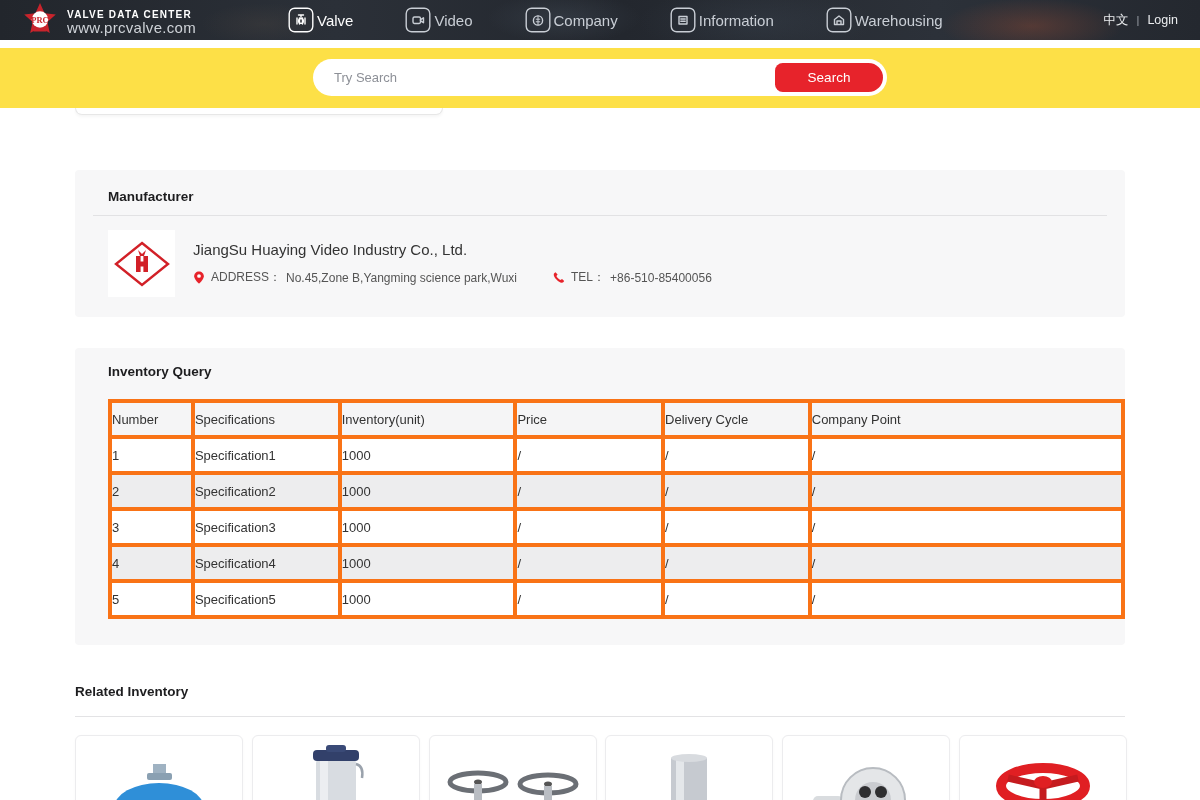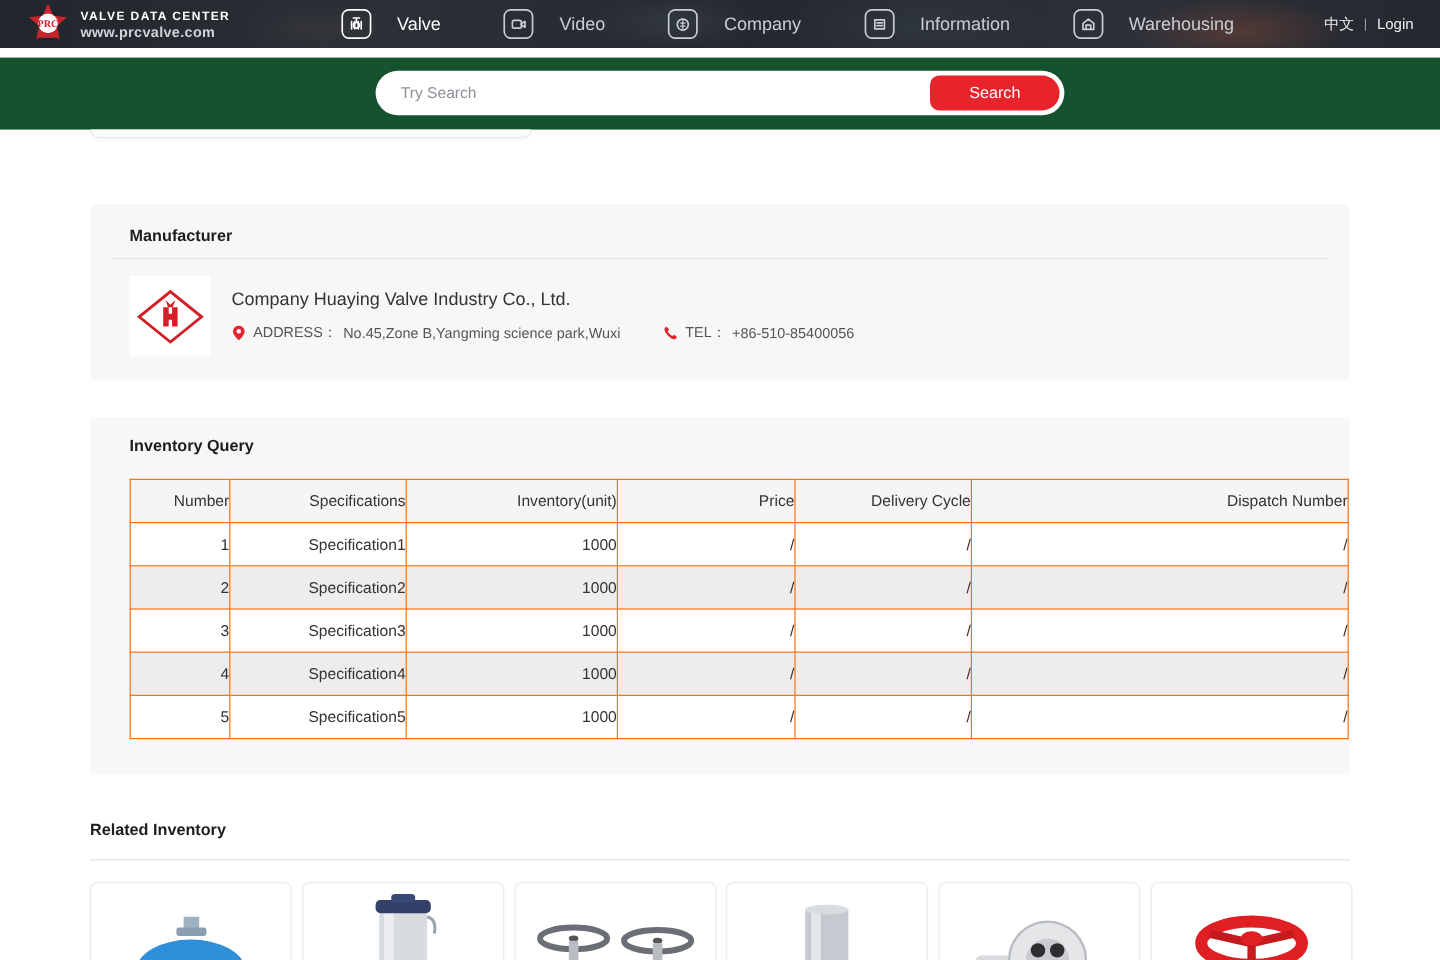--- a/index.html
+++ b/index.html
@@ -13,33 +13,33 @@
     display:flex; align-items:center;
     background:
       radial-gradient(130px 40px at 86% 65%, rgba(196,88,52,.28), transparent 70%),
       radial-gradient(110px 36px at 47% 45%, rgba(125,145,165,.14), transparent 70%),
       radial-gradient(170px 50px at 63% 55%, rgba(95,115,135,.13), transparent 70%),
       radial-gradient(90px 30px at 22% 60%, rgba(150,120,90,.10), transparent 70%),
       linear-gradient(90deg,#22262c 0%,#2b3038 28%,#23272e 52%,#2c3139 78%,#24282f 100%);
   }
   .brand { display:flex; align-items:center; margin-left:22px; gap:9px; }
   .brand-text .brand-title { color:#fff; font-size:10px; font-weight:bold; letter-spacing:1.2px; line-height:15px; }
-  .brand-text .brand-sub { color:#cfd3d8; font-size:12px; line-height:11px; letter-spacing:.3px;font-weight:bold; }
+  .brand-text .brand-sub { color:#cfd3d8; font-size:15px; line-height:11px; letter-spacing:.3px; }
   .main-nav { display:flex; align-items:center; margin-left:92px; gap:52px; }
-  .nav-item { display:flex; align-items:center; gap:21px; color:#c9ced5; cursor:pointer; }
+  .nav-item { display:flex; align-items:center; gap:3px; color:#c9ced5; cursor:pointer; }
   .nav-item.active { color:#fdfdfd; }
   .nav-item .nav-icon { width:26px; height:26px; display:block; }
   .nav-item .nav-label { font-size:15px; }
   .header-right { margin-left:auto; margin-right:22px; display:flex; align-items:center; gap:8px; color:#eceef0; font-size:12.5px; }
   .header-right .lang { cursor:pointer; }
   .header-right .sep { color:#9aa0a8; font-size:11px; }
   .header-right .login { cursor:pointer; }
 
   
-  .search-band { position:absolute; left:0; top:48px; width:1200px; height:60px; background:#14532d; }
+  .search-band { position:absolute; left:0; top:48px; width:1200px; height:60px; background:#fde047; }
   .search-pill {
     position:absolute; left:313px; top:11px; width:574px; height:37px;
     background:#fff; border-radius:19px; display:flex; align-items:center; padding:4px;
   }
   .search-input {
     flex:1; border:none; outline:none; background:transparent;
     font-family:"Liberation Sans",sans-serif; font-size:13px; color:#444; padding-left:17px;
   }
   .search-input::placeholder { color:#8d9097; }
   .search-btn {
@@ -67,21 +67,21 @@
   .mfr-info { position:absolute; left:118px; top:99px; display:flex; align-items:center; font-size:12px; color:#555; }
   .mfr-info .info-icon { width:12px; height:13px; margin-right:6px; }
   .mfr-info .label { color:#555; }
   .mfr-info .value { margin-left:5px; color:#555; }
   .mfr-info .tel-group { display:flex; align-items:center; margin-left:36px; }
 
   .inventory-card { top:348px; height:297px; }
   .inventory-card .card-title { position:absolute; left:33px; top:16px; }
   table.inv-table { position:absolute; left:33px; top:51px; border-collapse:collapse; table-layout:fixed; }
   .inv-table th, .inv-table td {
-    border:1px solid #f97316; height:36px; text-align:right; vertical-align:middle;
+    border:4px solid #f97316; height:36px; text-align:left; vertical-align:middle;
     font-size:13px; color:#333; font-weight:normal;
   }
   .inv-table thead th { background:#f5f5f6; }
   .inv-table tbody tr:nth-child(odd) td { background:#fff; }
   .inv-table tbody tr:nth-child(even) td { background:#ededee; }
 
   
   .related-title { position:absolute; left:75px; top:684px; font-size:13.5px; font-weight:bold; color:#1d1d1f; }
   .related-divider { position:absolute; left:75px; top:716px; width:1050px; height:1px; background:#e3e3e5; }
   .product-card {
@@ -172,21 +172,21 @@
   <div class="card manufacturer-card">
     <div class="card-title">Manufacturer</div>
     <div class="divider"></div>
     <div class="mfr-logo-box">
       <svg width="56" height="46" viewBox="0 0 56 46">
         <path d="M28 2 L54 23 L28 44 L2 23 Z" fill="none" stroke="#d22027" stroke-width="2.4"></path>
         <path d="M22 15 v16 h4.6 v-5.6 h2.8 v5.6 H34 v-16 h-4.6 v5.4 h-2.8 v-5.4 Z" fill="#d22027"></path>
         <path d="M24 9 l4 4 4-4 -2 6 h-4 Z" fill="#d22027"></path>
       </svg>
     </div>
-    <div class="mfr-name">Company Huaying Valve Industry Co., Ltd.</div>
+    <div class="mfr-name">JiangSu Huaying Video Industry Co., Ltd.</div>
     <div class="mfr-info">
       <svg class="info-icon" viewBox="0 0 12 14">
         <path d="M6 0.5 C3 0.5 0.8 2.8 0.8 5.6 C0.8 9.2 6 13.5 6 13.5 S11.2 9.2 11.2 5.6 C11.2 2.8 9 0.5 6 0.5 Z" fill="#e7232b"></path>
         <circle cx="6" cy="5.4" r="2" fill="#fff"></circle>
       </svg>
       <span class="label">ADDRESS：</span>
       <span class="value">No.45,Zone B,Yangming science park,Wuxi</span>
       <span class="tel-group">
         <svg class="info-icon" viewBox="0 0 13 13">
           <path d="M2.7 0.9 L5 3.2 L3.7 5 C4.3 6.6 6.4 8.7 8 9.3 L9.8 8 L12.1 10.3 C12.1 10.3 11 12.5 9.3 12.2 C6.1 11.6 1.4 6.9 0.8 3.7 C0.5 2 2.7 0.9 2.7 0.9 Z" fill="#e7232b"></path>
@@ -200,21 +200,21 @@
   <div class="card inventory-card">
     <div class="card-title">Inventory Query</div>
     <table class="inv-table">
       <thead>
           <tr>
             <th style="width: 83px;">Number</th>
             <th style="width: 147px;">Specifications</th>
             <th style="width: 176px;">Inventory(unit)</th>
             <th style="width: 148px;">Price</th>
             <th style="width: 147px;">Delivery Cycle</th>
-            <th style="width: 314px;">Dispatch Number</th>
+            <th style="width: 314px;">Company Point</th>
           </tr>
         </thead>
       <tbody>
           <tr>
             <td>1</td>
             <td>Specification1</td>
             <td>1000</td>
             <td>/</td>
             <td>/</td>
             <td>/</td>

